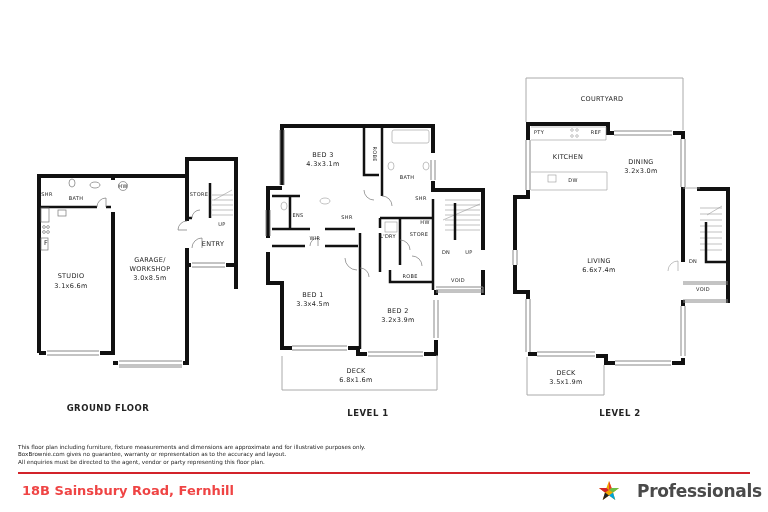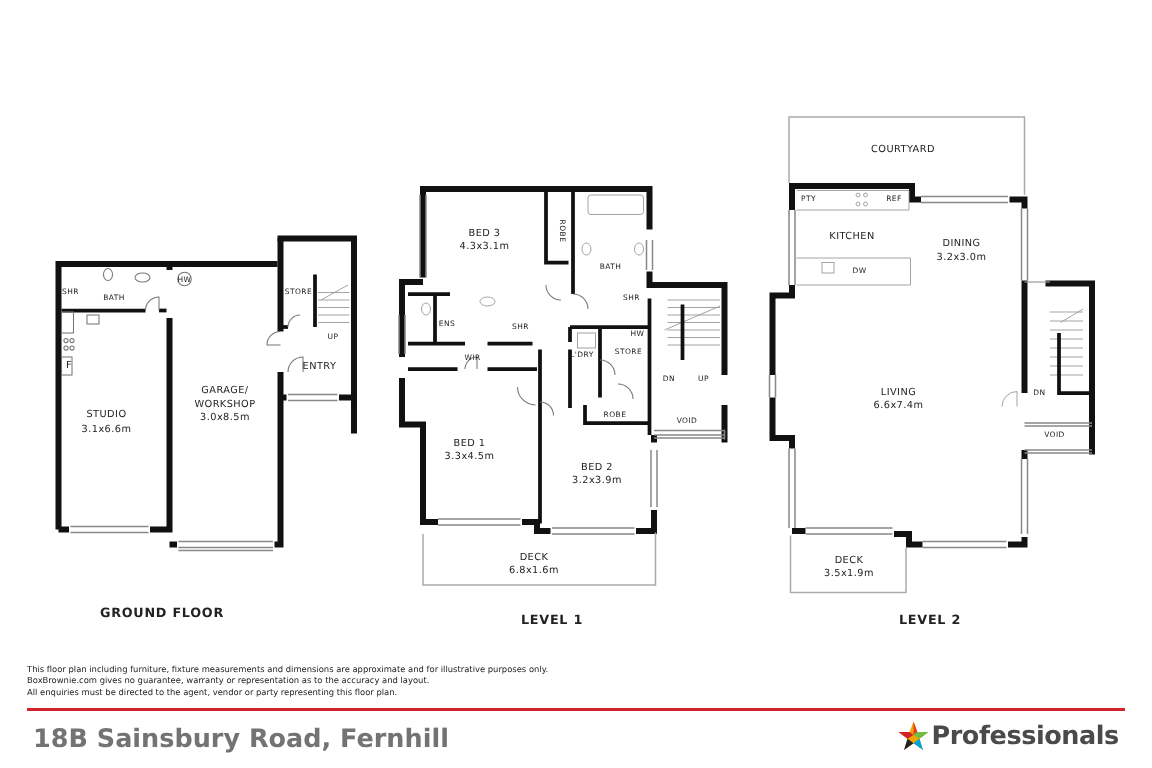--- a/index.html
+++ b/index.html
@@ -3,23 +3,23 @@
 <meta charset="utf-8">
 <style>
   html, body { margin: 0; padding: 0; background: #ffffff; }
   body { width: 768px; height: 512px; position: relative; overflow: hidden; font-family: "DejaVu Sans", sans-serif; }
   svg.plan { position: absolute; left: 0; top: 0; }
   .lbl { font-family: "DejaVu Sans", sans-serif; font-size: 6.5px; fill: #222; text-anchor: middle; letter-spacing: 0.3px; }
   .sm { font-size: 5px; }
   .lvl { font-family: "DejaVu Sans", sans-serif; font-size: 8.5px; font-weight: bold; fill: #222; text-anchor: middle; letter-spacing: 0.5px; }
   .disclaimer { position: absolute; left: 18px; top: 444px; font-size: 5.6px; line-height: 7.3px; color: #222; font-family: "DejaVu Sans", sans-serif; }
   .rule { position: absolute; left: 18px; top: 472px; width: 732px; height: 2px; background: #d2232a; }
-  .address { position: absolute; left: 22px; top: 483px; font-size: 17px; font-weight: bold; color: #737373; font-family: "DejaVu Sans", sans-serif; }
+  .address { position: absolute; left: 22px; top: 483px; font-size: 13px; font-weight: bold; color: #ef4444; font-family: "DejaVu Sans", sans-serif; }
   .brand { position: absolute; left: 597px; top: 480px; display: flex; align-items: center; }
-  .brand-name { font-family: "DejaVu Sans", sans-serif; font-size: 17px; font-weight: bold; color: #4a4a4a; margin-left: 0; letter-spacing: -0.3px; }
+  .brand-name { font-family: "DejaVu Sans", sans-serif; font-size: 17px; font-weight: bold; color: #4a4a4a; margin-left: 16px; letter-spacing: -0.3px; }
 </style>
 </head>
 <body>
 
 <svg class="plan" width="768" height="470" viewBox="0 0 768 470" xmlns="http://www.w3.org/2000/svg">
 
   <g fill="none" stroke="#111">
 
     <g stroke-width="4">
       <path d="M39 353 V176 H185"></path>

